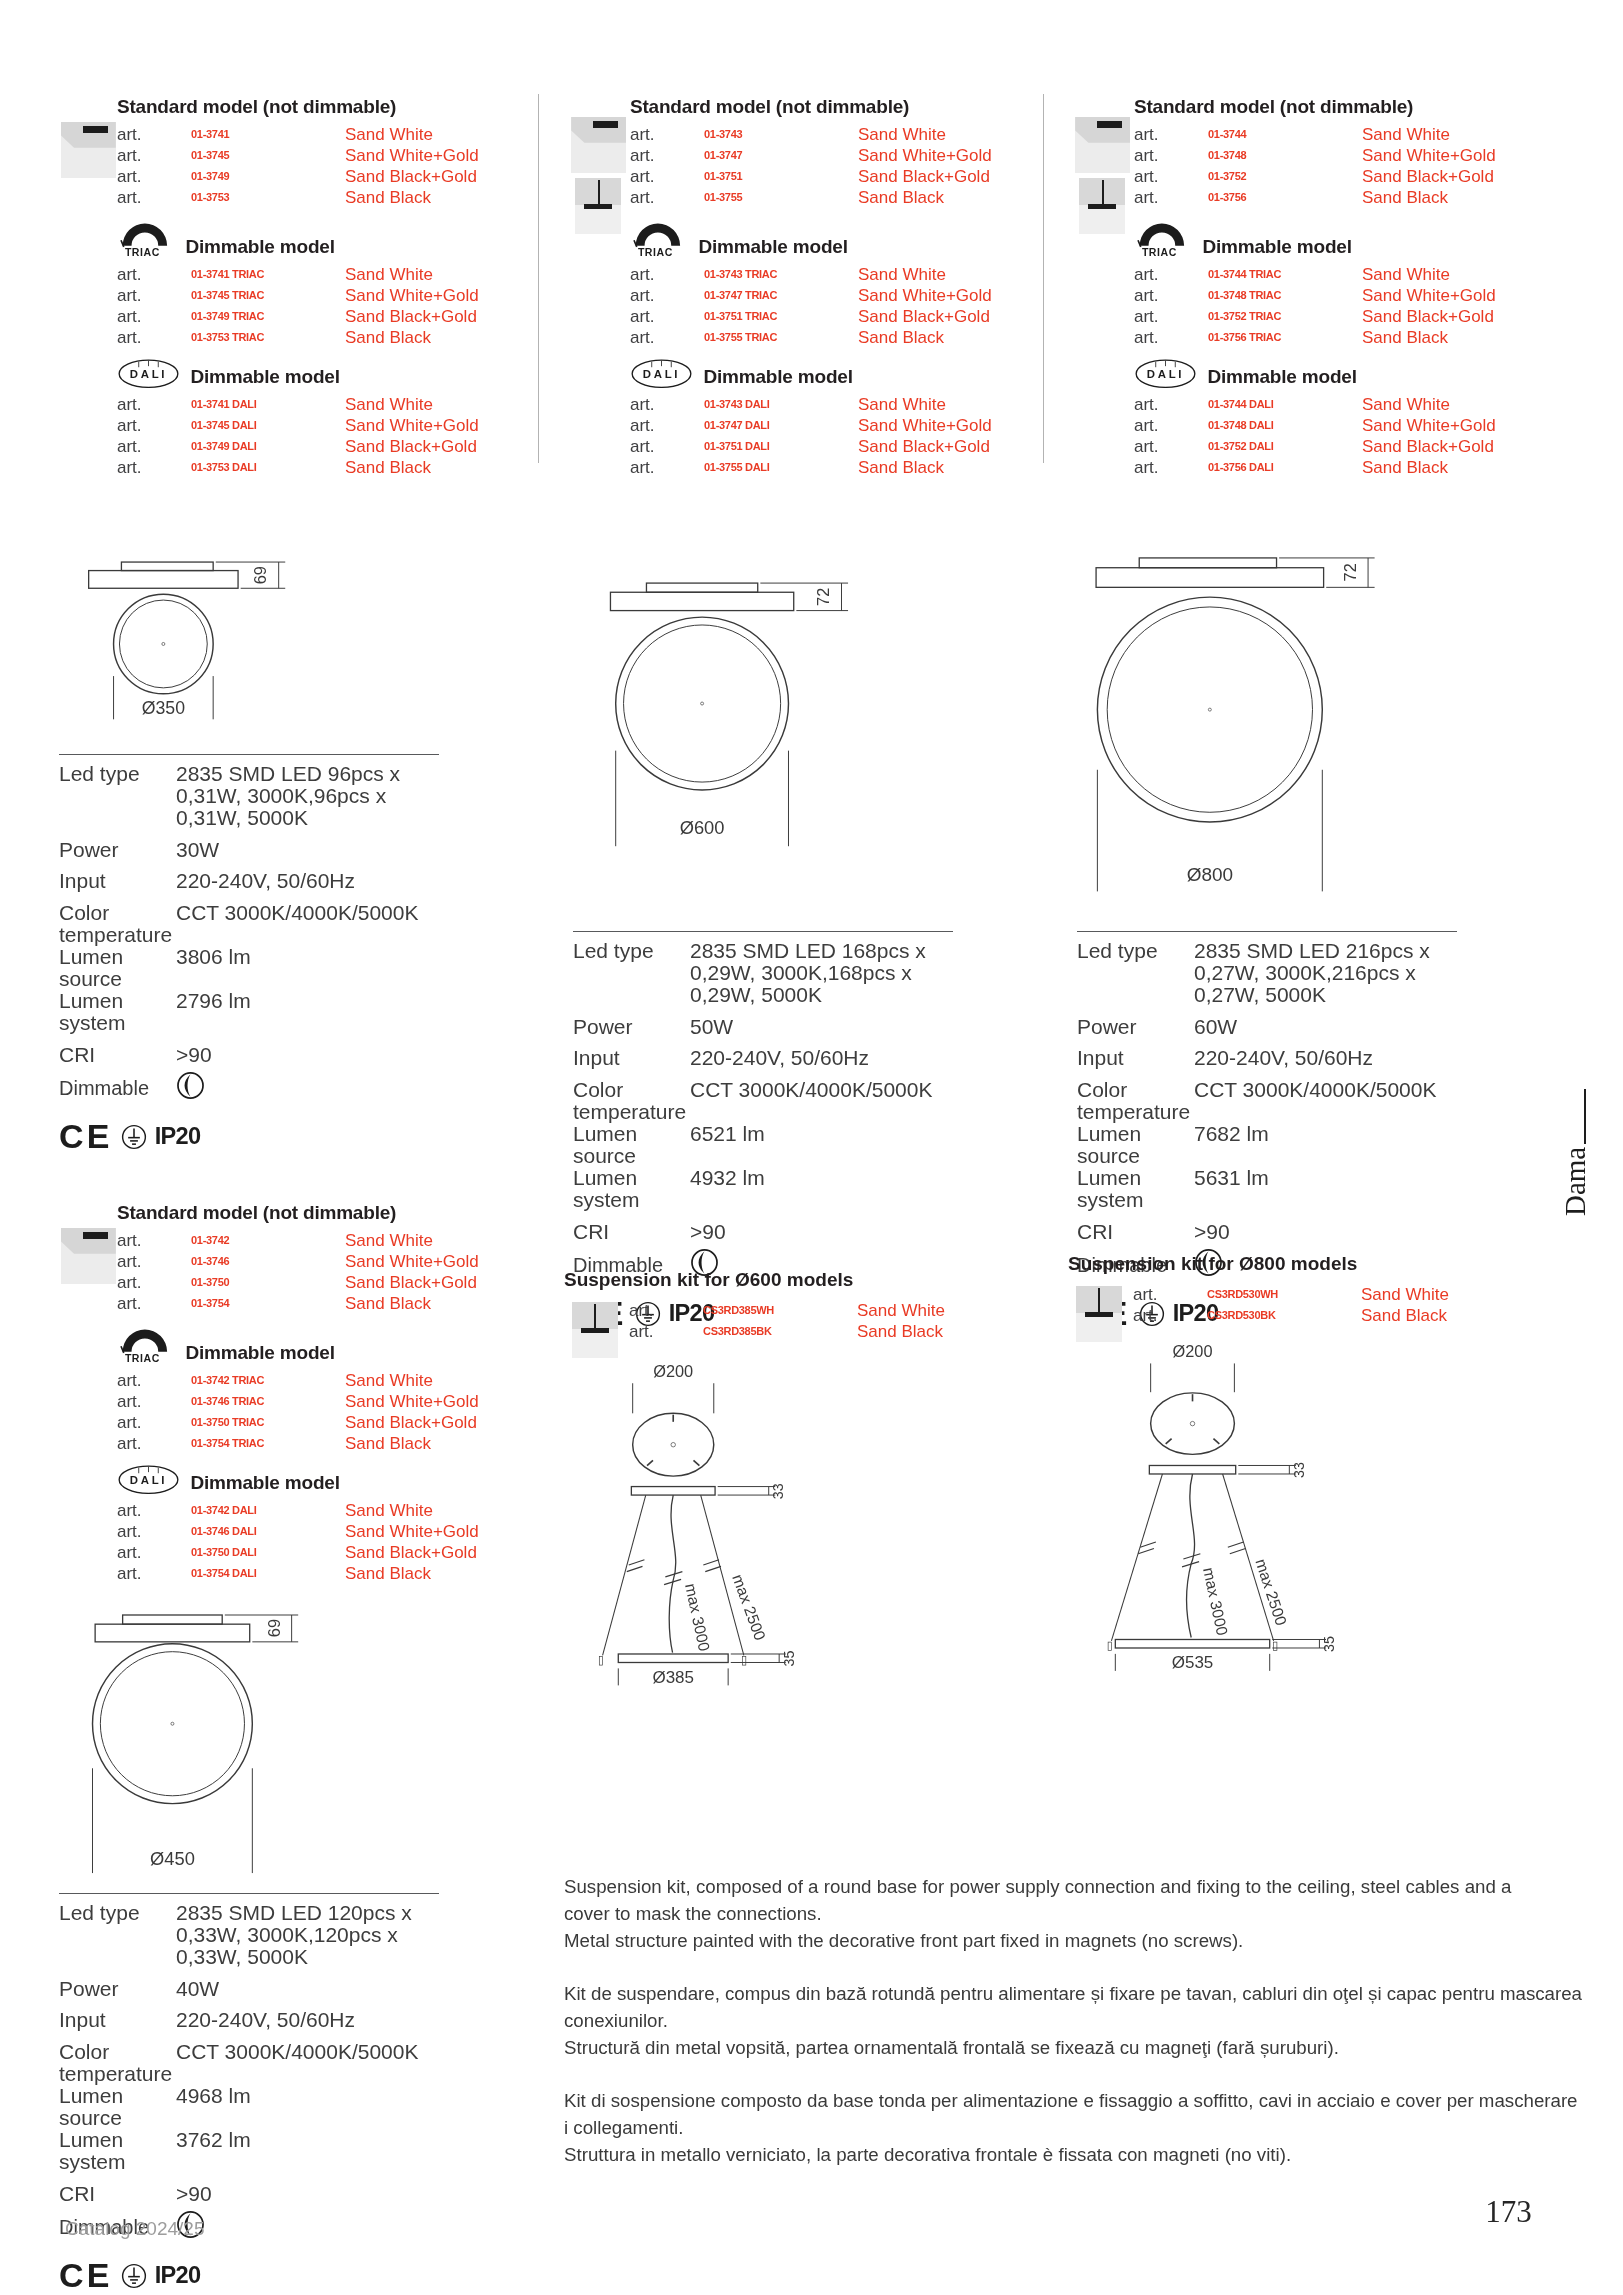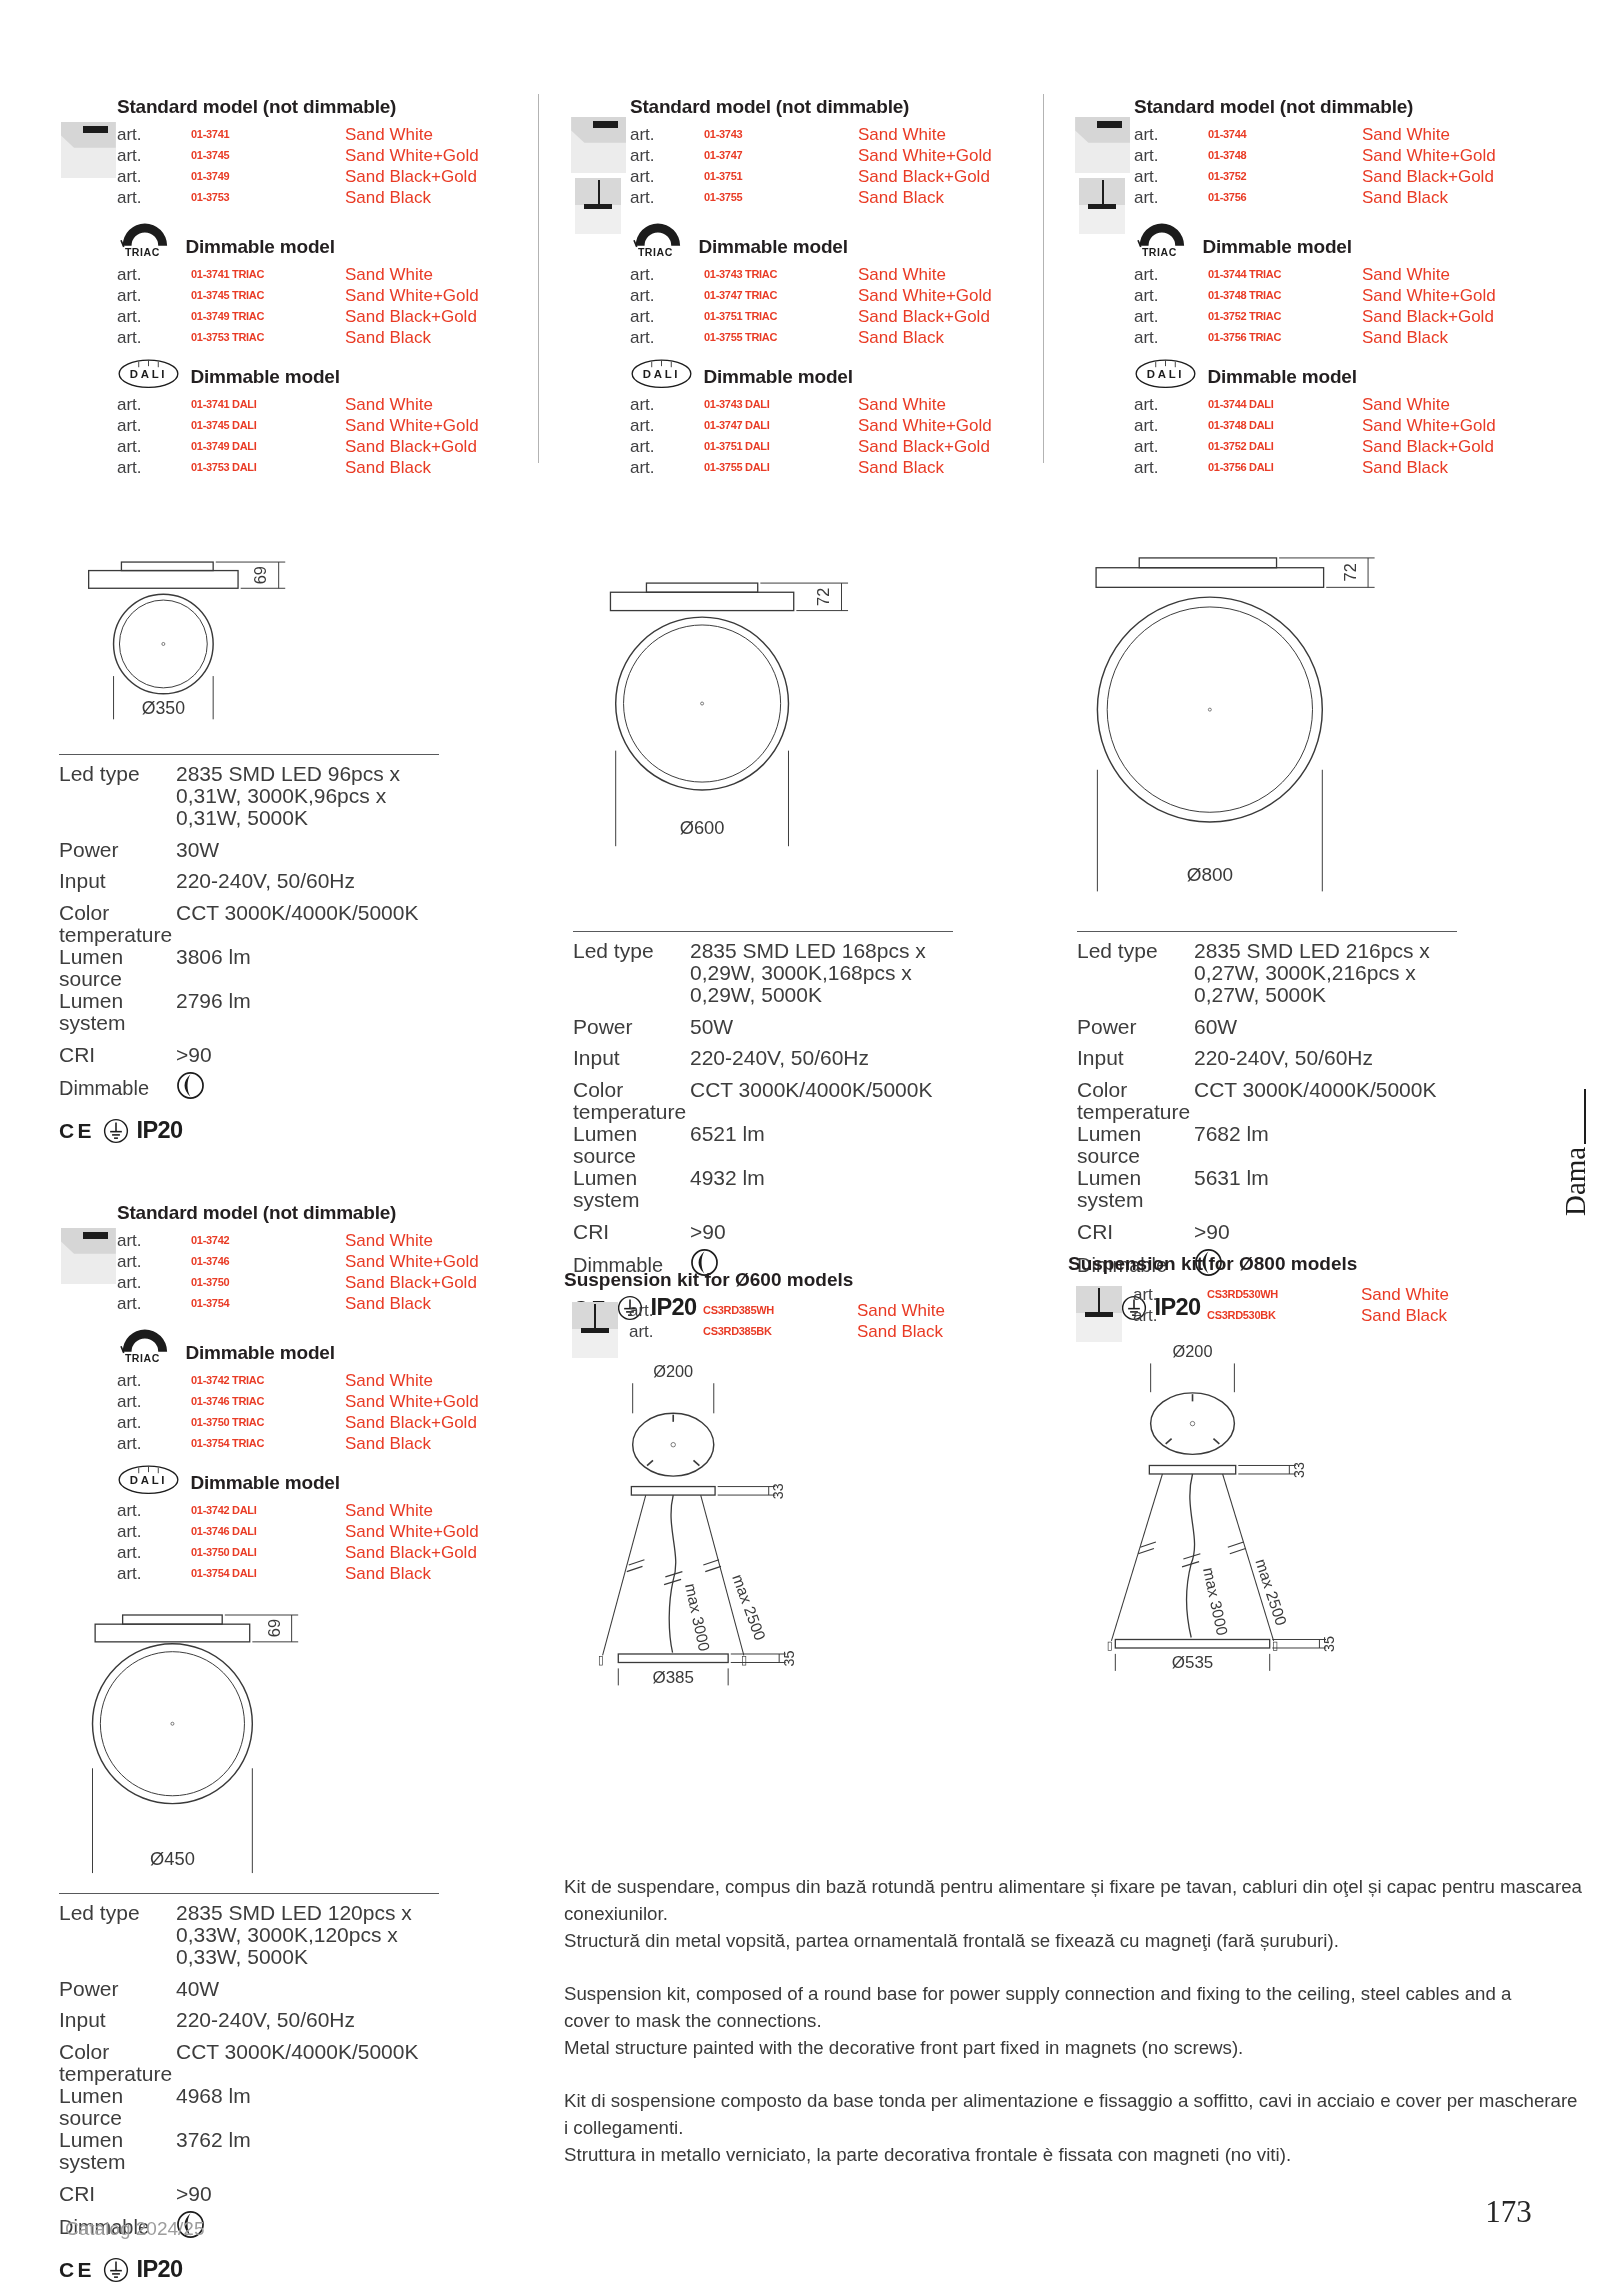--- a/index.html
+++ b/index.html
@@ -33,21 +33,21 @@
   
   .spec{position:absolute;width:380px;border-top:1.3px solid #58595b;padding-top:7.9px;}
   .spec-row{display:grid;grid-template-columns:117px 1fr;font-size:21px;line-height:22px;color:#3d3d3d;}
   .spec-row .v2:empty{display:none;}
   .spec-rows .spec-row:nth-child(1),.spec-rows .spec-row:nth-child(2),
   .spec-rows .spec-row:nth-child(3),.spec-rows .spec-row:nth-child(6){margin-bottom:9.8px;}
   .spec-rows .spec-row:nth-child(7){margin-bottom:3.9px;}
   .spec-dim{display:grid;grid-template-columns:117px 1fr;align-items:center;margin-top:5.2px;
             font-size:20px;color:#3d3d3d;}
   .certs{display:flex;align-items:center;gap:7.9px;margin-top:11.8px;}
-  .ce{font-size:21px;font-weight:700;letter-spacing:3.3px;color:#1d1d1d;}
+  .ce{font-size:34px;font-weight:700;letter-spacing:3.3px;color:#1d1d1d;}
   .ip{font-size:23.6px;font-weight:700;color:#1d1d1d;letter-spacing:-0.7px;}
 
   
   .kit{position:absolute;width:471px;}
   .kit-header{margin:0;font-size:19px;font-weight:700;color:#231f20;}
   .kit .rows{margin-left:65px;margin-top:9.2px;}
   .kit .thumbB{left:7.9px;top:33px;}
 
   
   .drawing{position:absolute;}
@@ -828,26 +828,26 @@
     <line x1="294" y1="456" x2="376" y2="456" stroke-width="1.5"></line>
     <line x1="294" y1="469" x2="376" y2="469" stroke-width="1.5"></line>
     <line x1="366" y1="456" x2="366" y2="469" stroke-width="1.5"></line>
     <text transform="rotate(-90 388 463)" x="388" y="463" font-size="22" text-anchor="middle">35</text>
     <line x1="54" y1="478" x2="54" y2="504" stroke-width="1.5"></line>
     <line x1="290" y1="478" x2="290" y2="504" stroke-width="1.5"></line>
     <text x="172" y="500" font-size="26" text-anchor="middle">Ø535</text>
   </svg>
 
   <div class="desc" style="left:564px;top:1873px;width:1024px">
+    <p>Suspension kit, composed of a round base for power supply connection and fixing to the ceiling, steel cables and a
+cover to mask the connections.
+Metal structure painted with the decorative front part fixed in magnets (no screws).</p>
     <p>Kit de suspendare, compus din bază rotundă pentru alimentare și fixare pe tavan, cabluri din oţel și capac pentru mascarea
 conexiunilor.
 Structură din metal vopsită, partea ornamentală frontală se fixează cu magneţi (fară șuruburi).</p>
-    <p>Suspension kit, composed of a round base for power supply connection and fixing to the ceiling, steel cables and a
-cover to mask the connections.
-Metal structure painted with the decorative front part fixed in magnets (no screws).</p>
     <p>Kit di sospensione composto da base tonda per alimentazione e fissaggio a soffitto, cavi in acciaio e cover per mascherare
 i collegamenti.
 Struttura in metallo verniciato, la parte decorativa frontale è fissata con magneti (no viti).</p>
   </div>
 
   <div class="footer-left" style="left:65px;top:2218px">Catalog 2024/25</div>
   <div class="page-num" style="left:1466px;top:2194px">173</div>
   <div class="side-label">
     <span>Dama</span>
     <span class="rule"></span>

